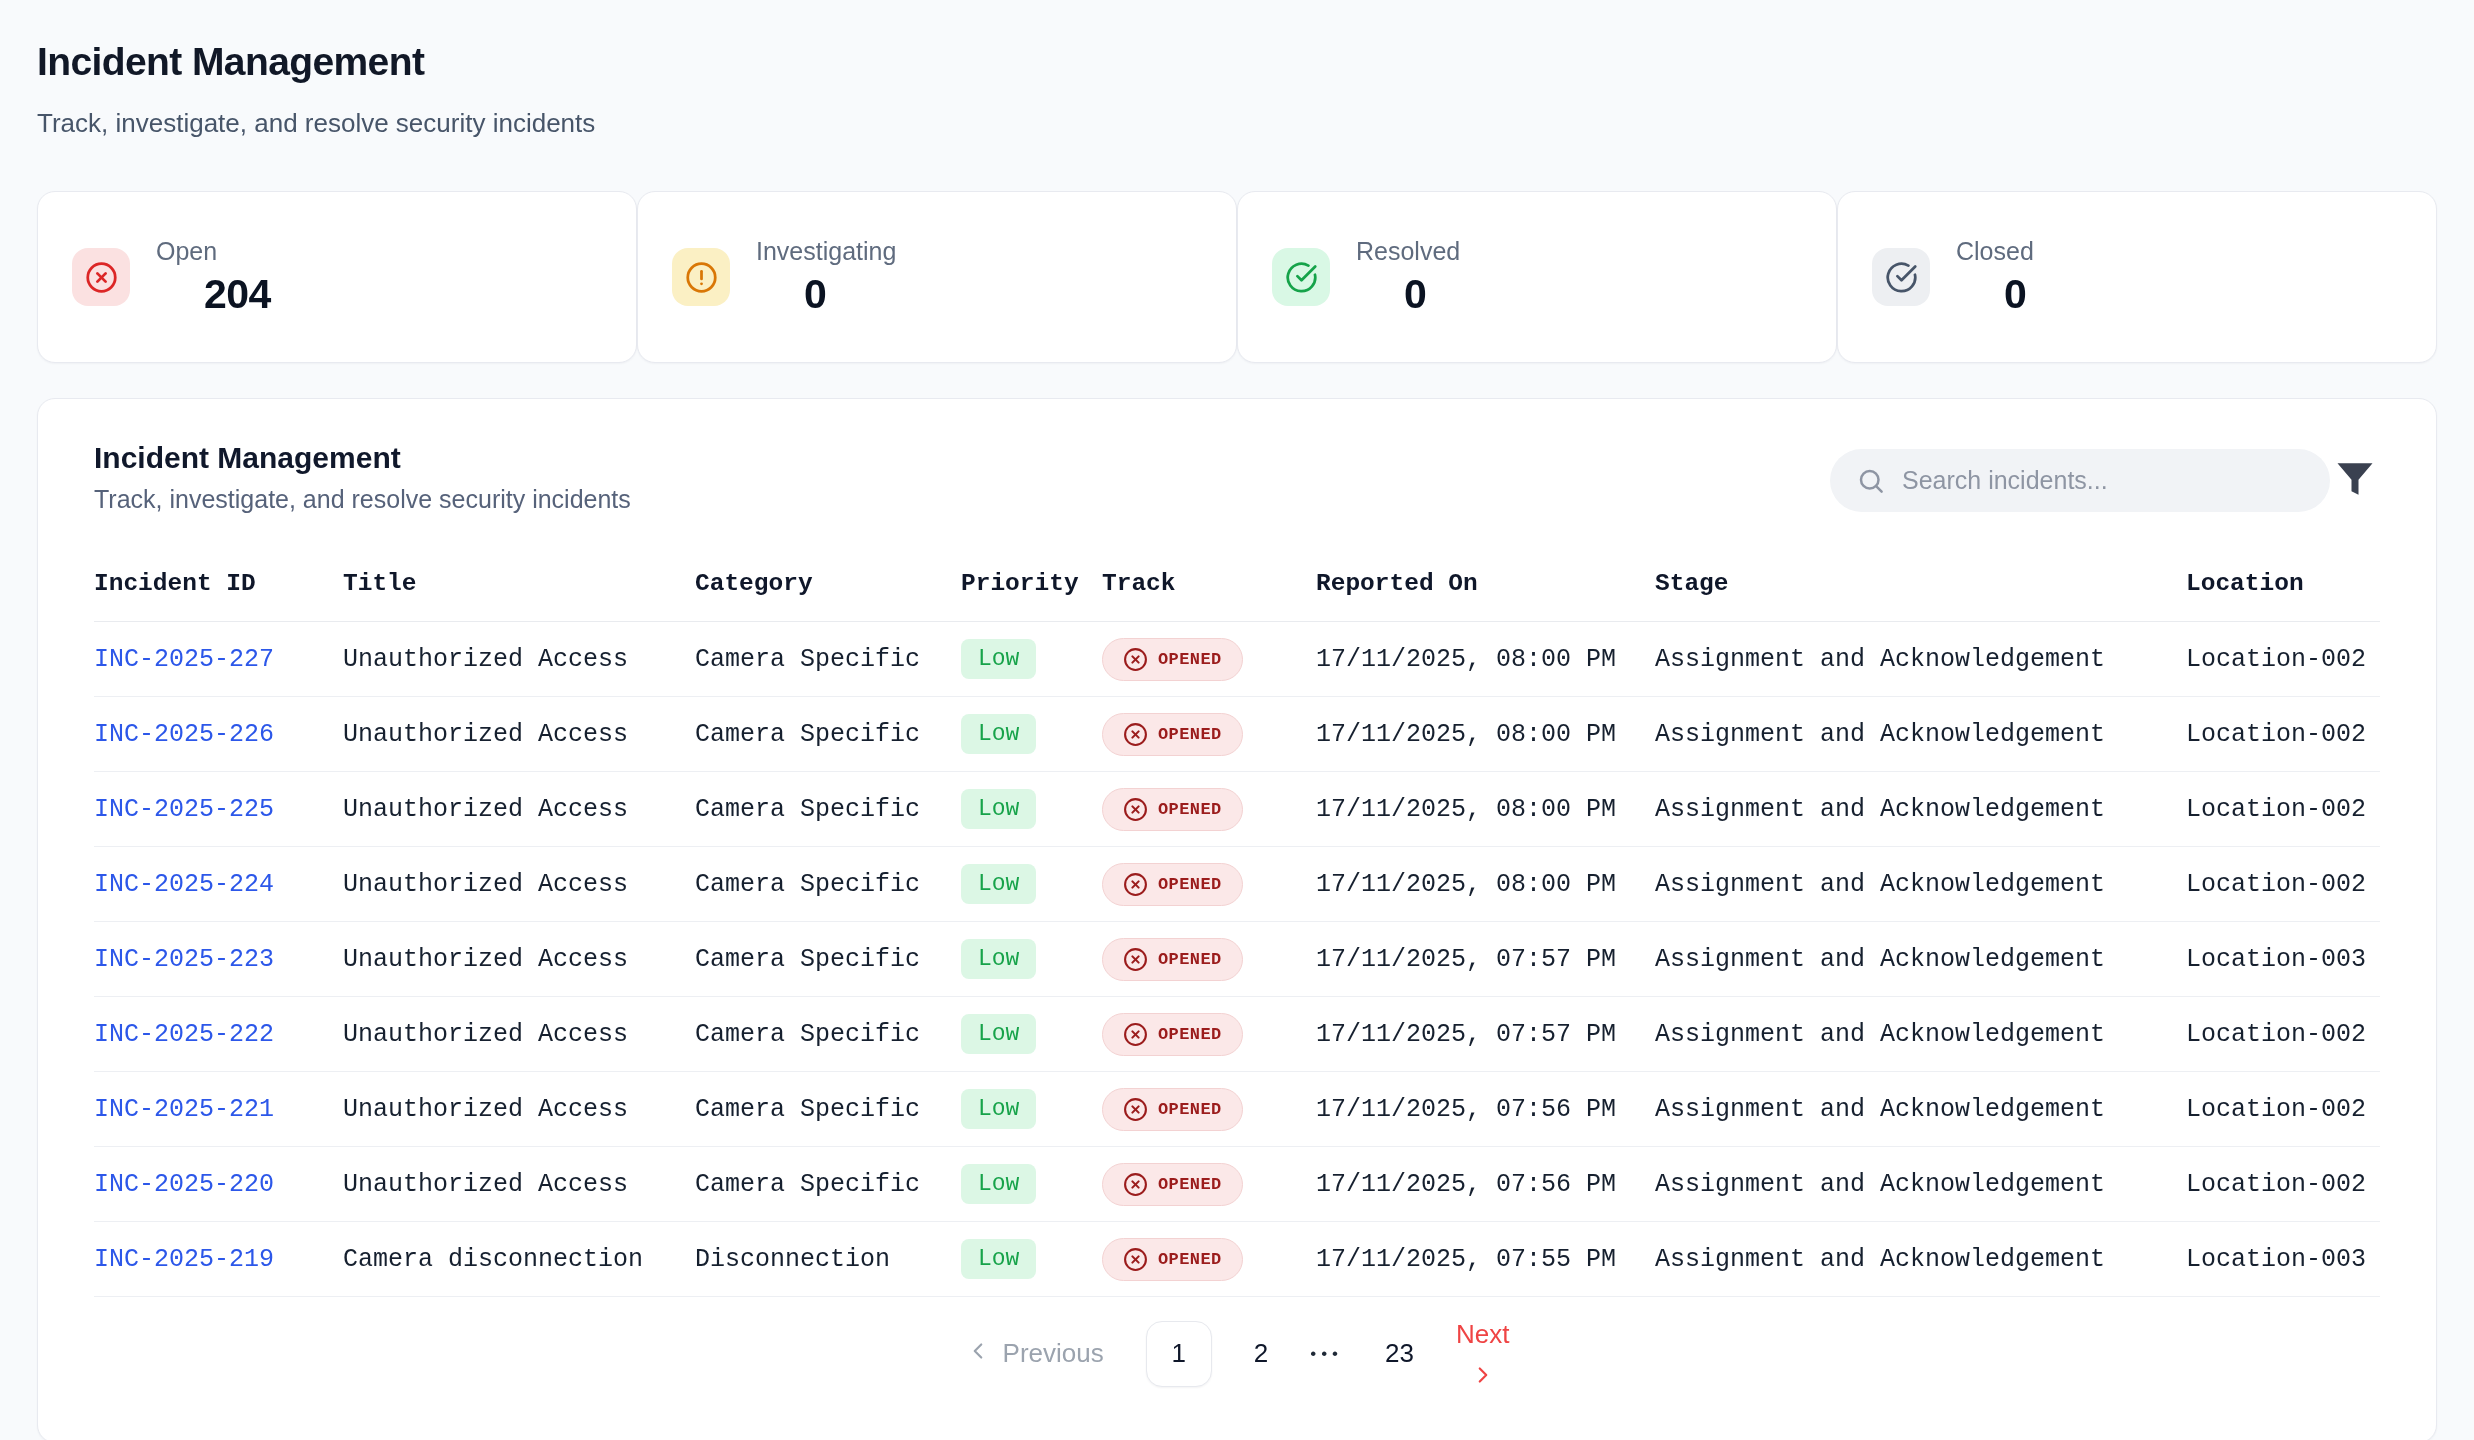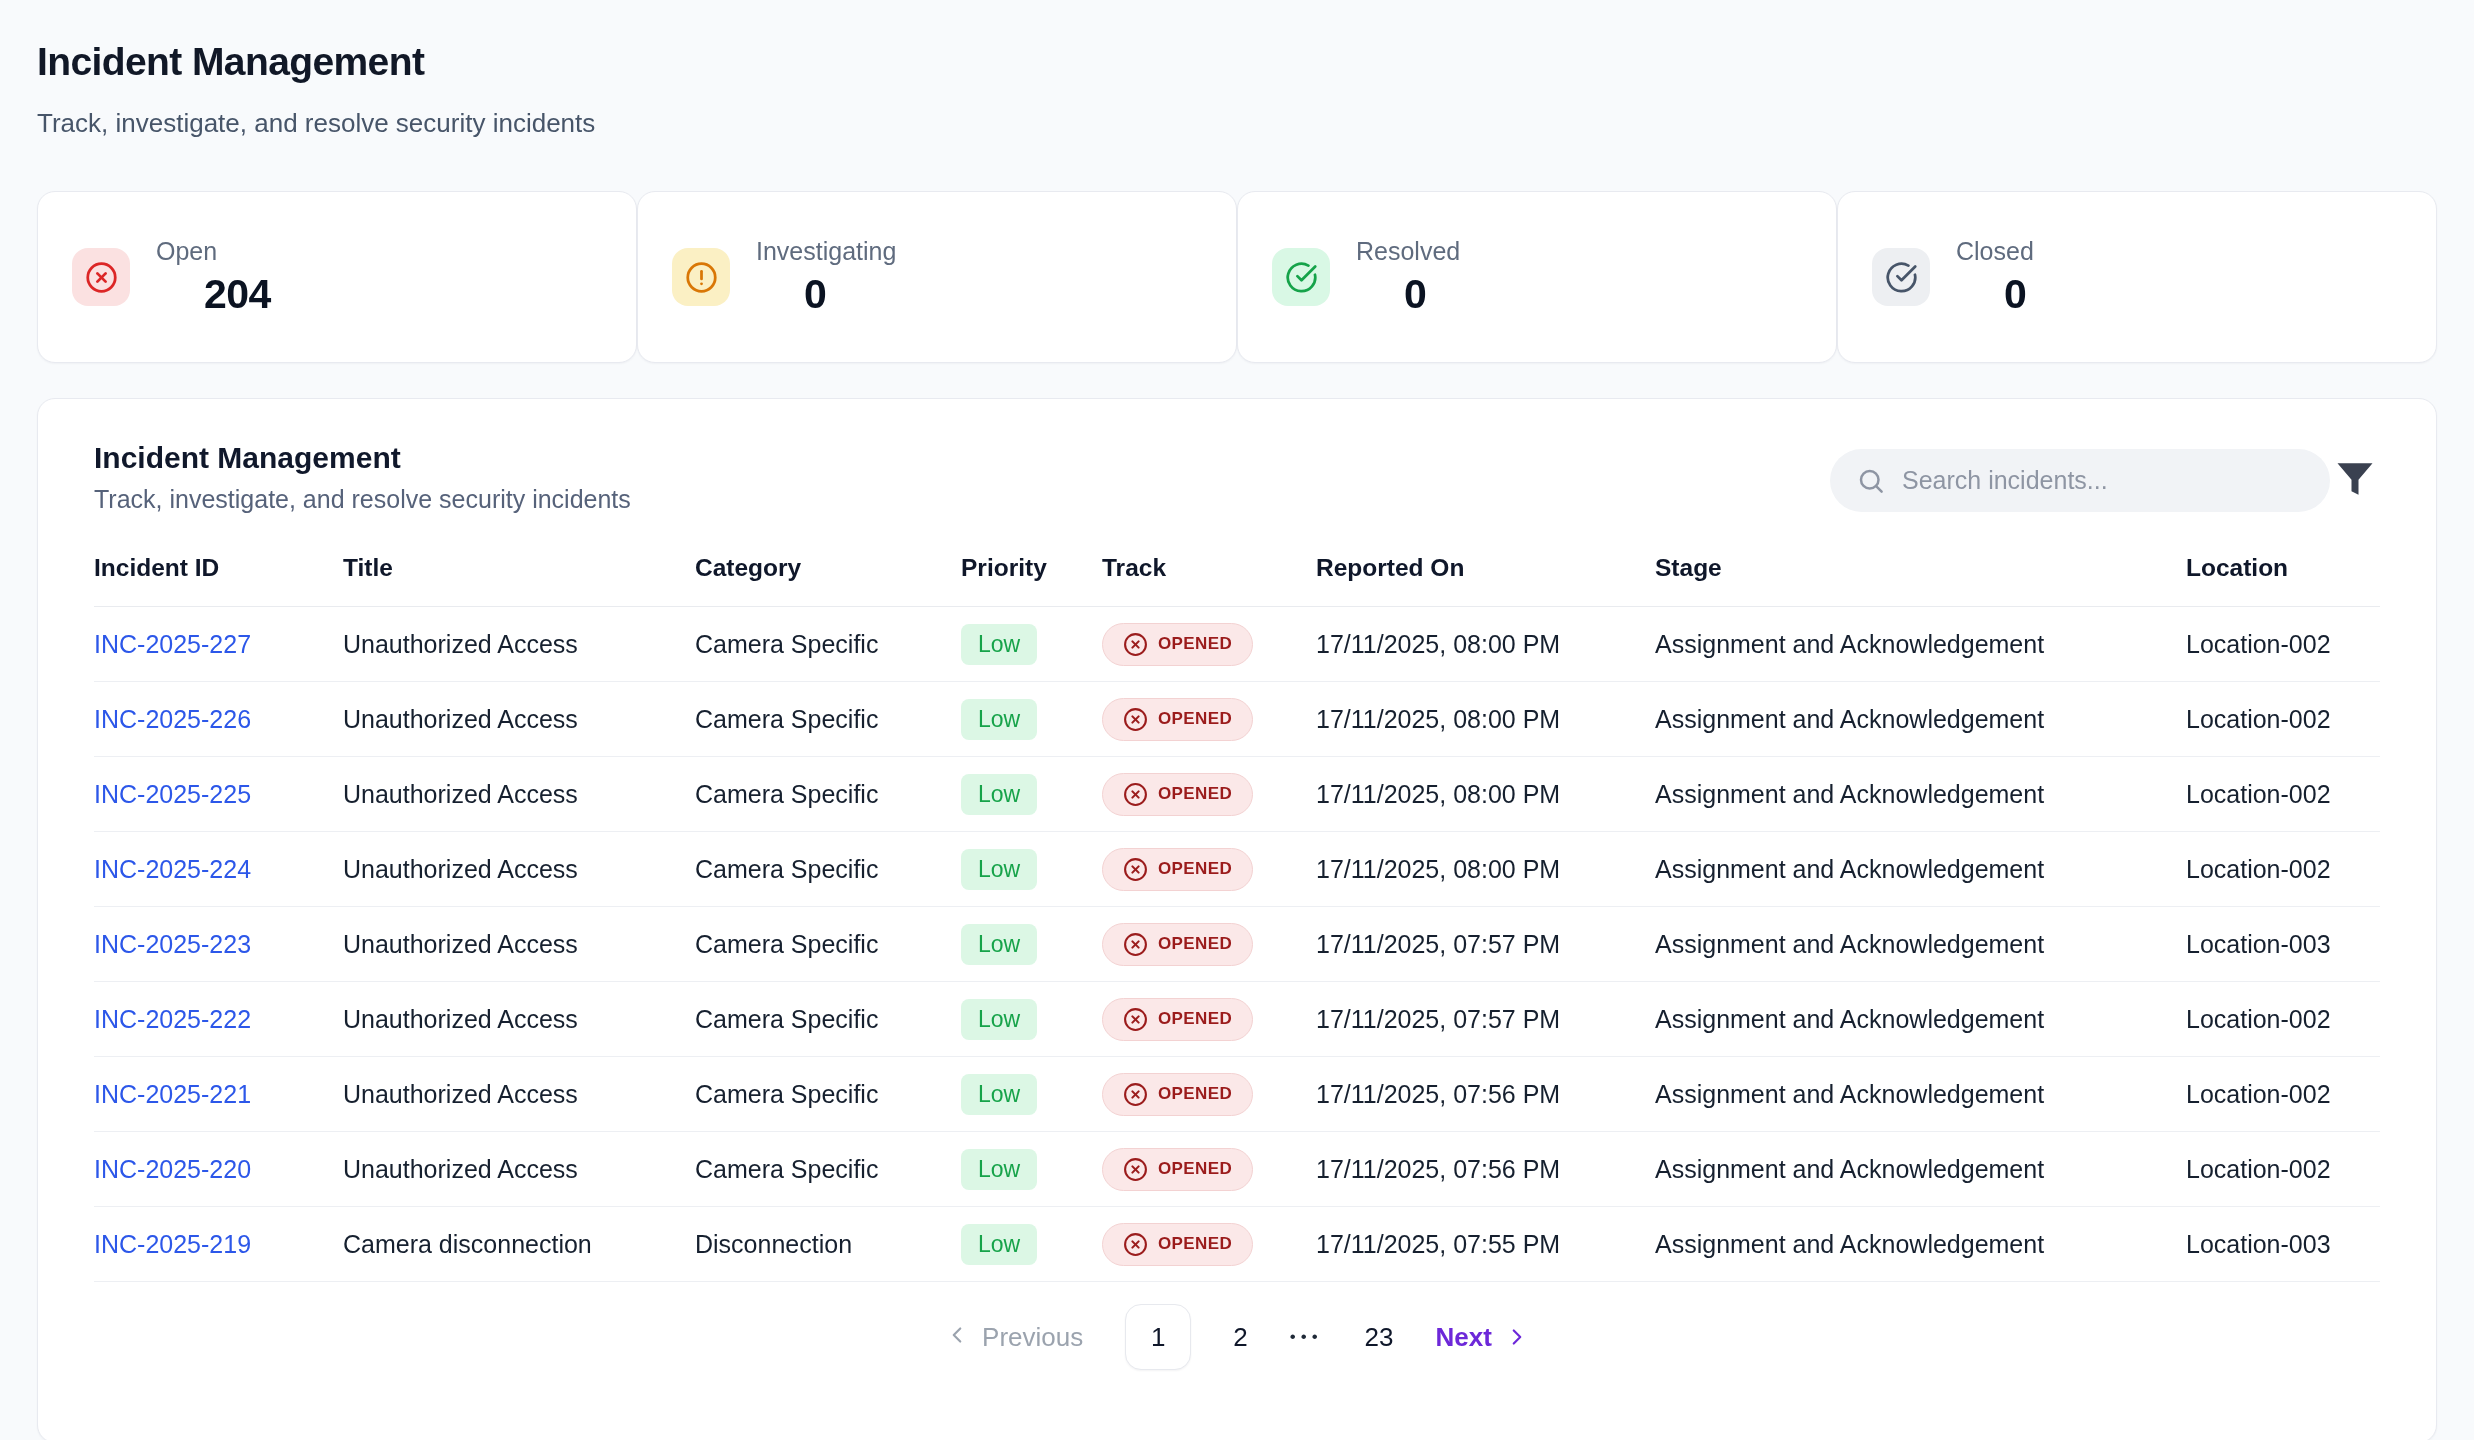--- a/index.html
+++ b/index.html
@@ -52,21 +52,21 @@
   .search input {
     border: none; background: transparent; outline: none;
     font-size: 25px; color: #2b3442; width: 100%;
     font-family: "Liberation Sans", "DejaVu Sans", sans-serif;
   }
   .search input::placeholder { color: #8e95a3; }
   .filter-btn { background: none; border: none; cursor: pointer; padding: 4px; }
   .filter-btn svg { width: 42px; height: 42px; color: #3a4150; }
 
   
-  table { width: 100%; border-collapse: collapse; table-layout: fixed; margin-top: 40px; }
+  table { width: 100%; border-collapse: collapse; table-layout: fixed; margin-top: 56px; font-family: Liberation Mono, monospace; }
   th {
     text-align: left; font-size: 24.5px; font-weight: 700; color: #0f172a;
     padding: 0 10px 24px 0; border-bottom: 1px solid #e9ebef;
   }
   td {
     font-size: 25px; color: #16202f; height: 75px;
     padding: 0 10px 0 0; border-bottom: 1px solid #edeff3;
     white-space: nowrap; overflow: hidden;
   }
   .id-link { color: #2c57e9; text-decoration: none; font-weight: 500; cursor: pointer; }
@@ -95,21 +95,21 @@
   .pg-prev svg, .pg-next svg { width: 26px; height: 26px; }
   .pg-num-current {
     width: 66px; height: 66px; background: #fff; border: 1px solid #e7e9ee;
     border-radius: 16px; font-size: 26px; color: #0f172a;
     box-shadow: 0 1px 2px rgba(16,24,40,.05);
   }
   .pg-num-plain { background: none; border: none; font-size: 26px; color: #0f172a; }
   .pg-dots { font-size: 17px; letter-spacing: 5px; color: #1f2937; }
   .pg-next {
     display: flex; align-items: center; gap: 12px;
-    background: none; border: none; font-size: 26px; color: #6d28d9; font-weight: 700;
+    background: none; border: none; font-size: 26px; color: #ef4444; font-weight: 400; flex-direction: column;
   }
 </style>
 </head>
 <body>
 
 <div class="page">
 
   <div class="page-title">Incident Management</div>
   <div class="page-sub">Track, investigate, and resolve security incidents</div>
 

